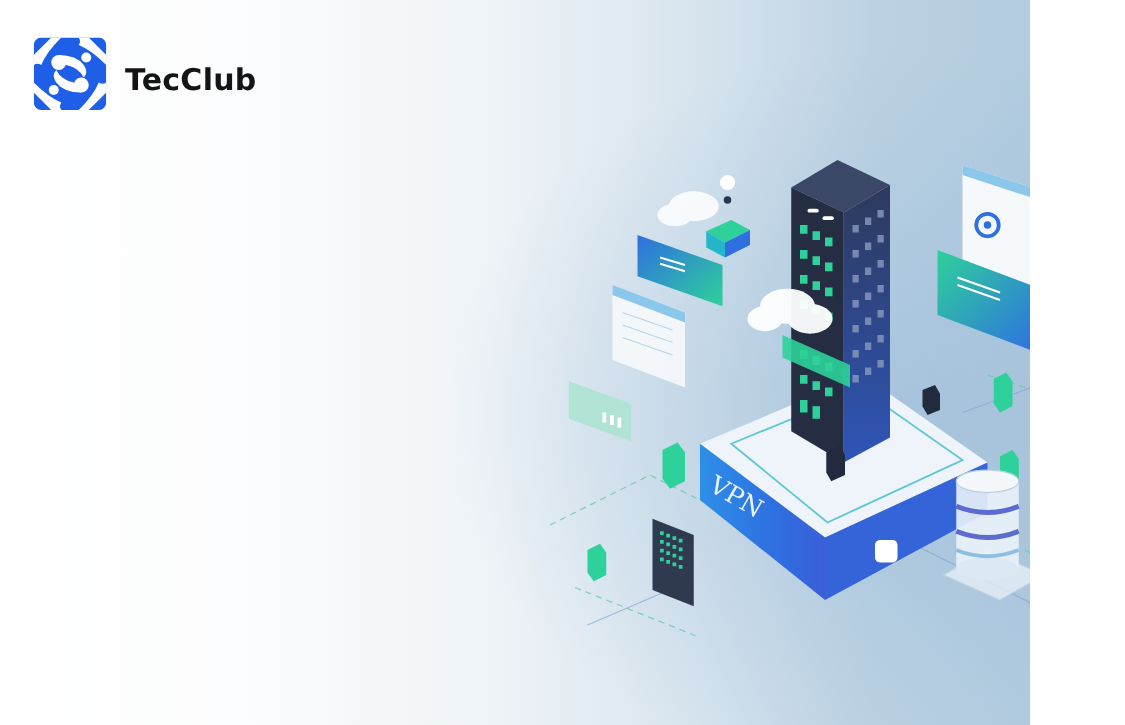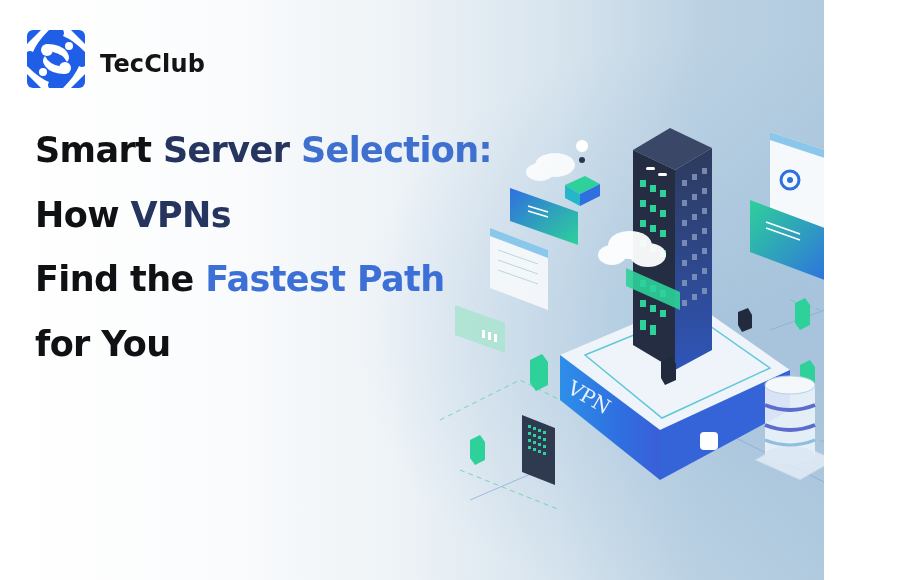--- a/index.html
+++ b/index.html
@@ -40,26 +40,20 @@
         <circle cx="38" cy="38" r="6"></circle>
         <path d="M20 14 Q34 14 40 22 Q44 28 40 32 Q36 24 26 22 Z"></path>
         <path d="M38 44 Q24 44 18 36 Q14 30 18 26 Q22 34 32 36 Z"></path>
         <circle cx="42" cy="16" r="4"></circle>
         <circle cx="16" cy="42" r="4"></circle>
       </g>
     </svg>
     <span class="brand-name">TecClub</span>
   </div>
 
-  <h1 class="headline">
-    <span class="line"><span class="c-black">Smart </span><span class="c-navy1">Server </span><span class="c-blue">Selection:</span></span>
-    <span class="line"><span class="c-black">How </span><span class="c-navy1">VPNs</span></span>
-    <span class="line"><span class="c-black">Find the </span><span class="c-blue2">Fastest Path</span></span>
-    <span class="line"><span class="c-black">for You</span></span>
-  </h1>
 
   <svg class="illustration" viewBox="430 100 470 420">
     <defs>
       <linearGradient id="baseSide" x1="0" y1="0" x2="1" y2="0">
         <stop offset="0" stop-color="#2d8fe8"></stop>
         <stop offset="0.6" stop-color="#2f6fe0"></stop>
         <stop offset="1" stop-color="#3a5fd8"></stop>
       </linearGradient>
       <linearGradient id="cardGB" x1="0" y1="0" x2="1" y2="1">
         <stop offset="0" stop-color="#2f6fe0"></stop>

